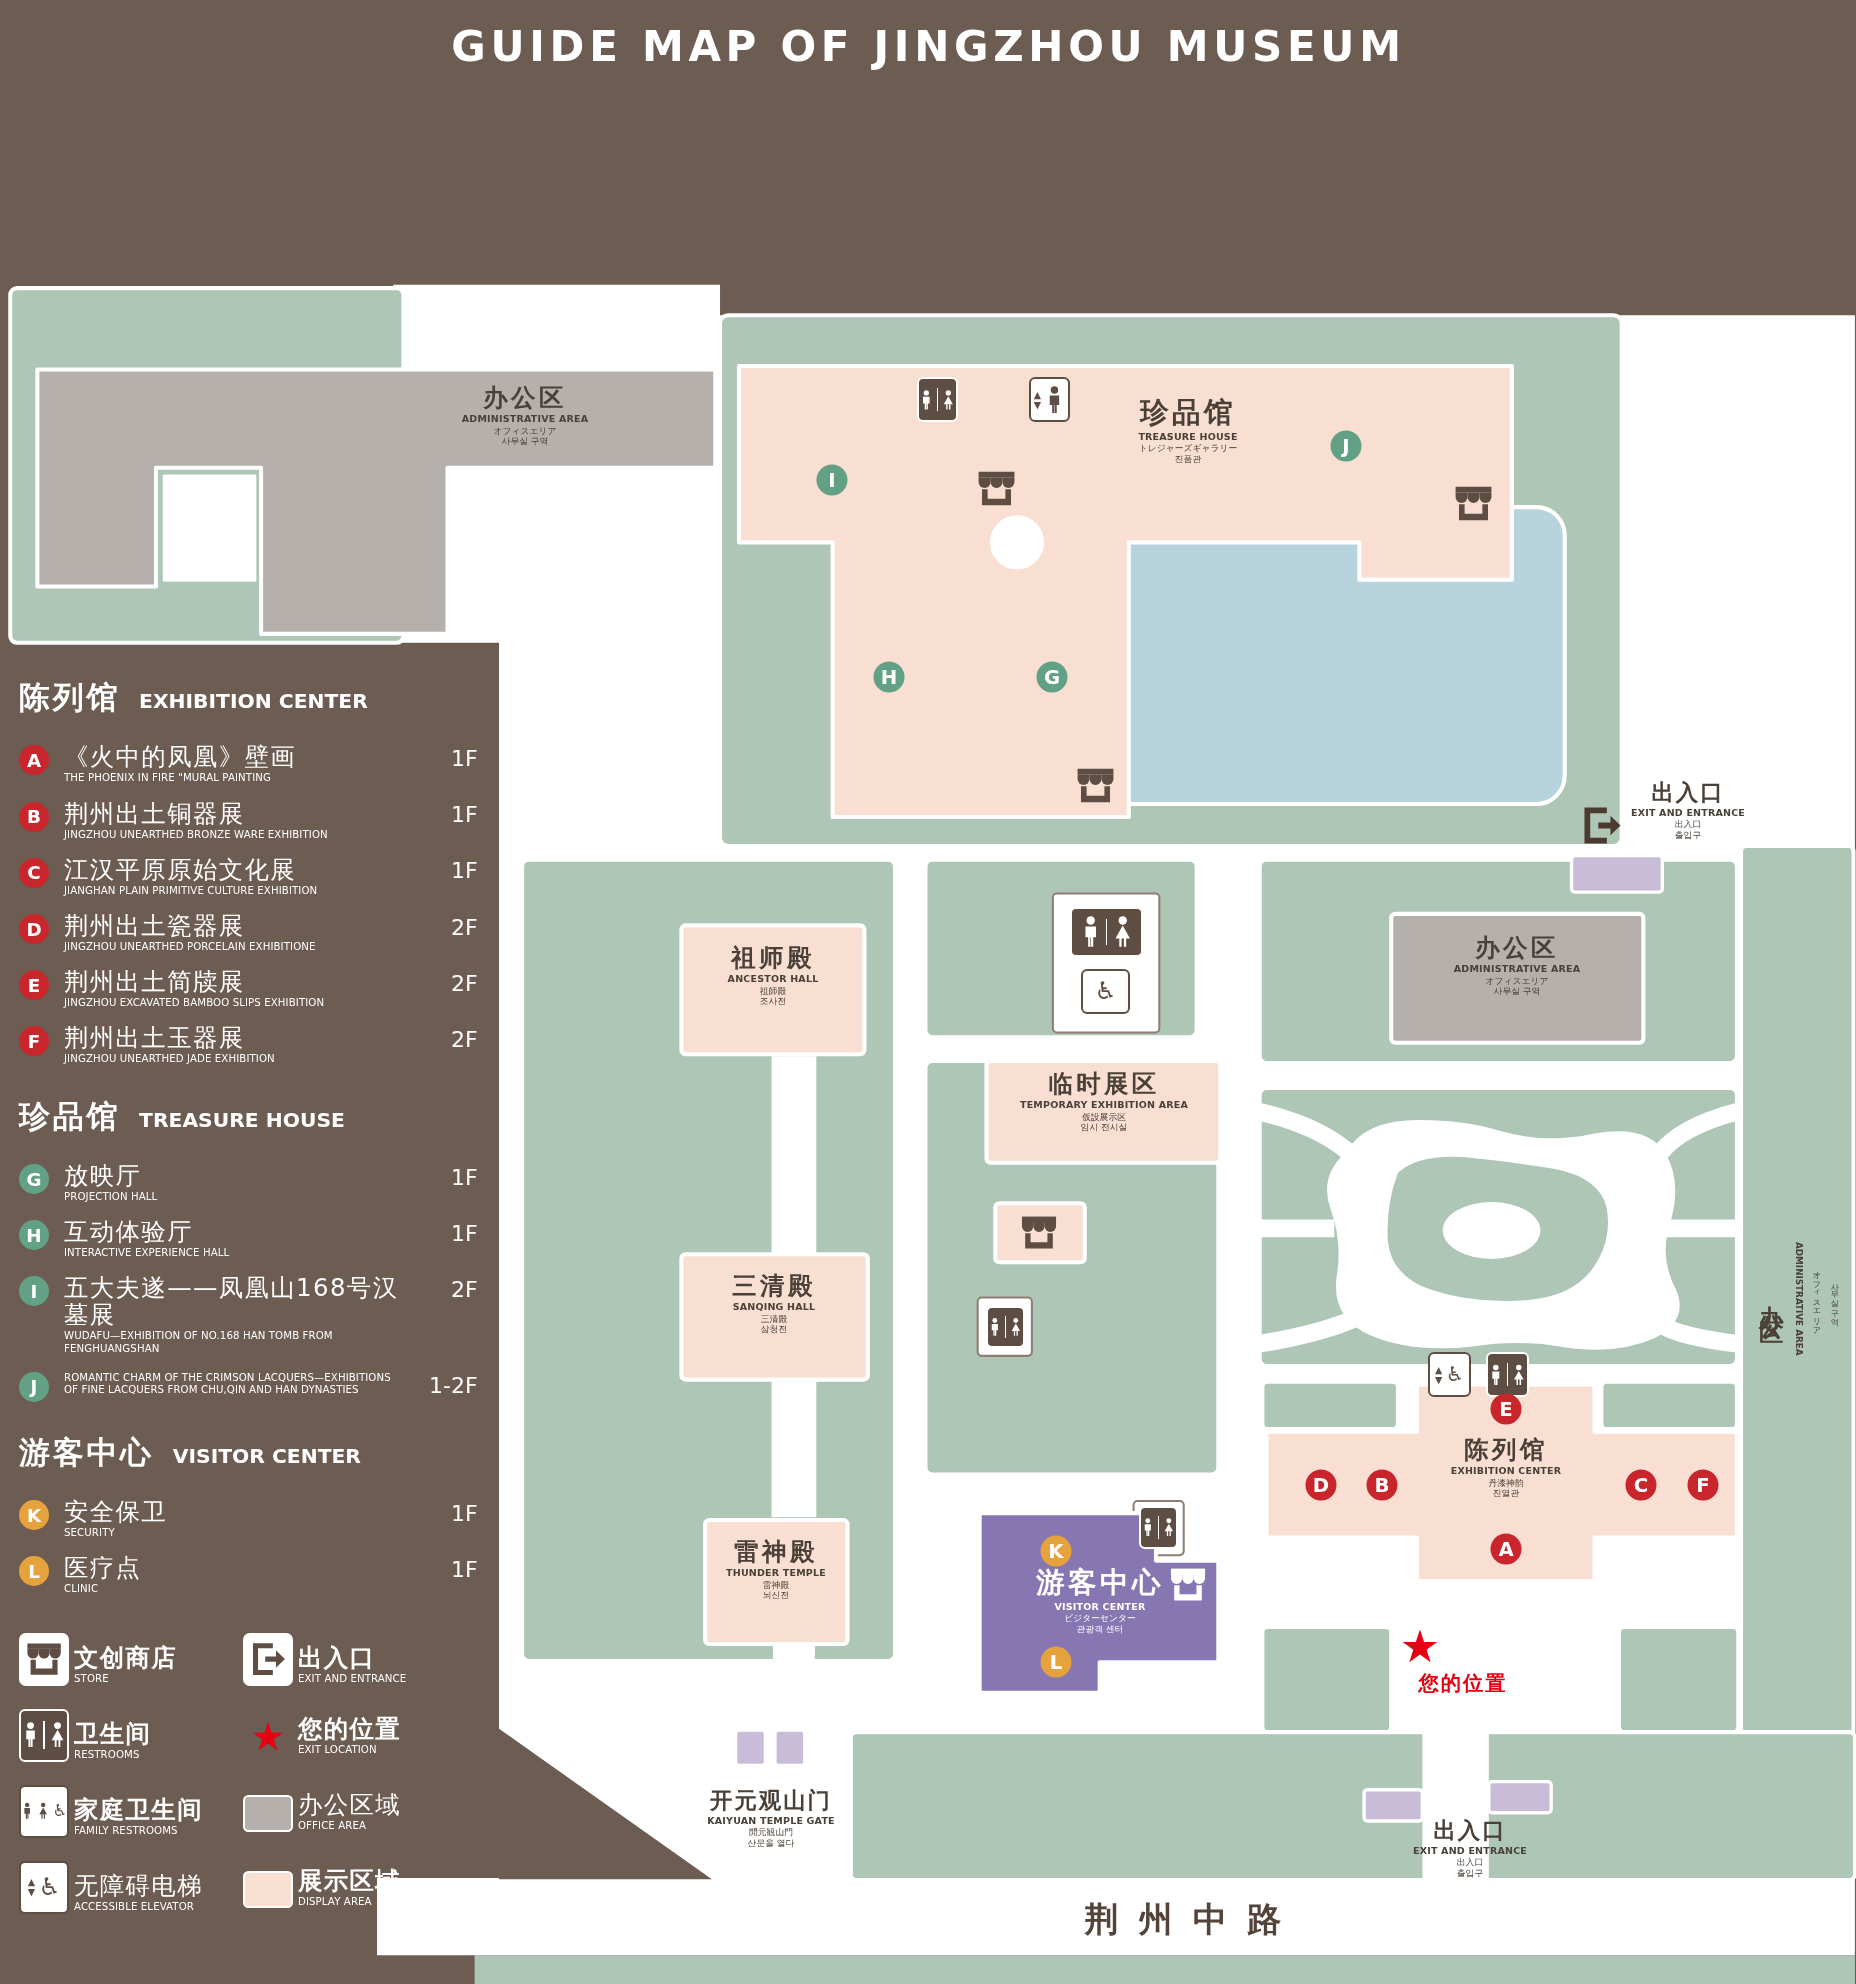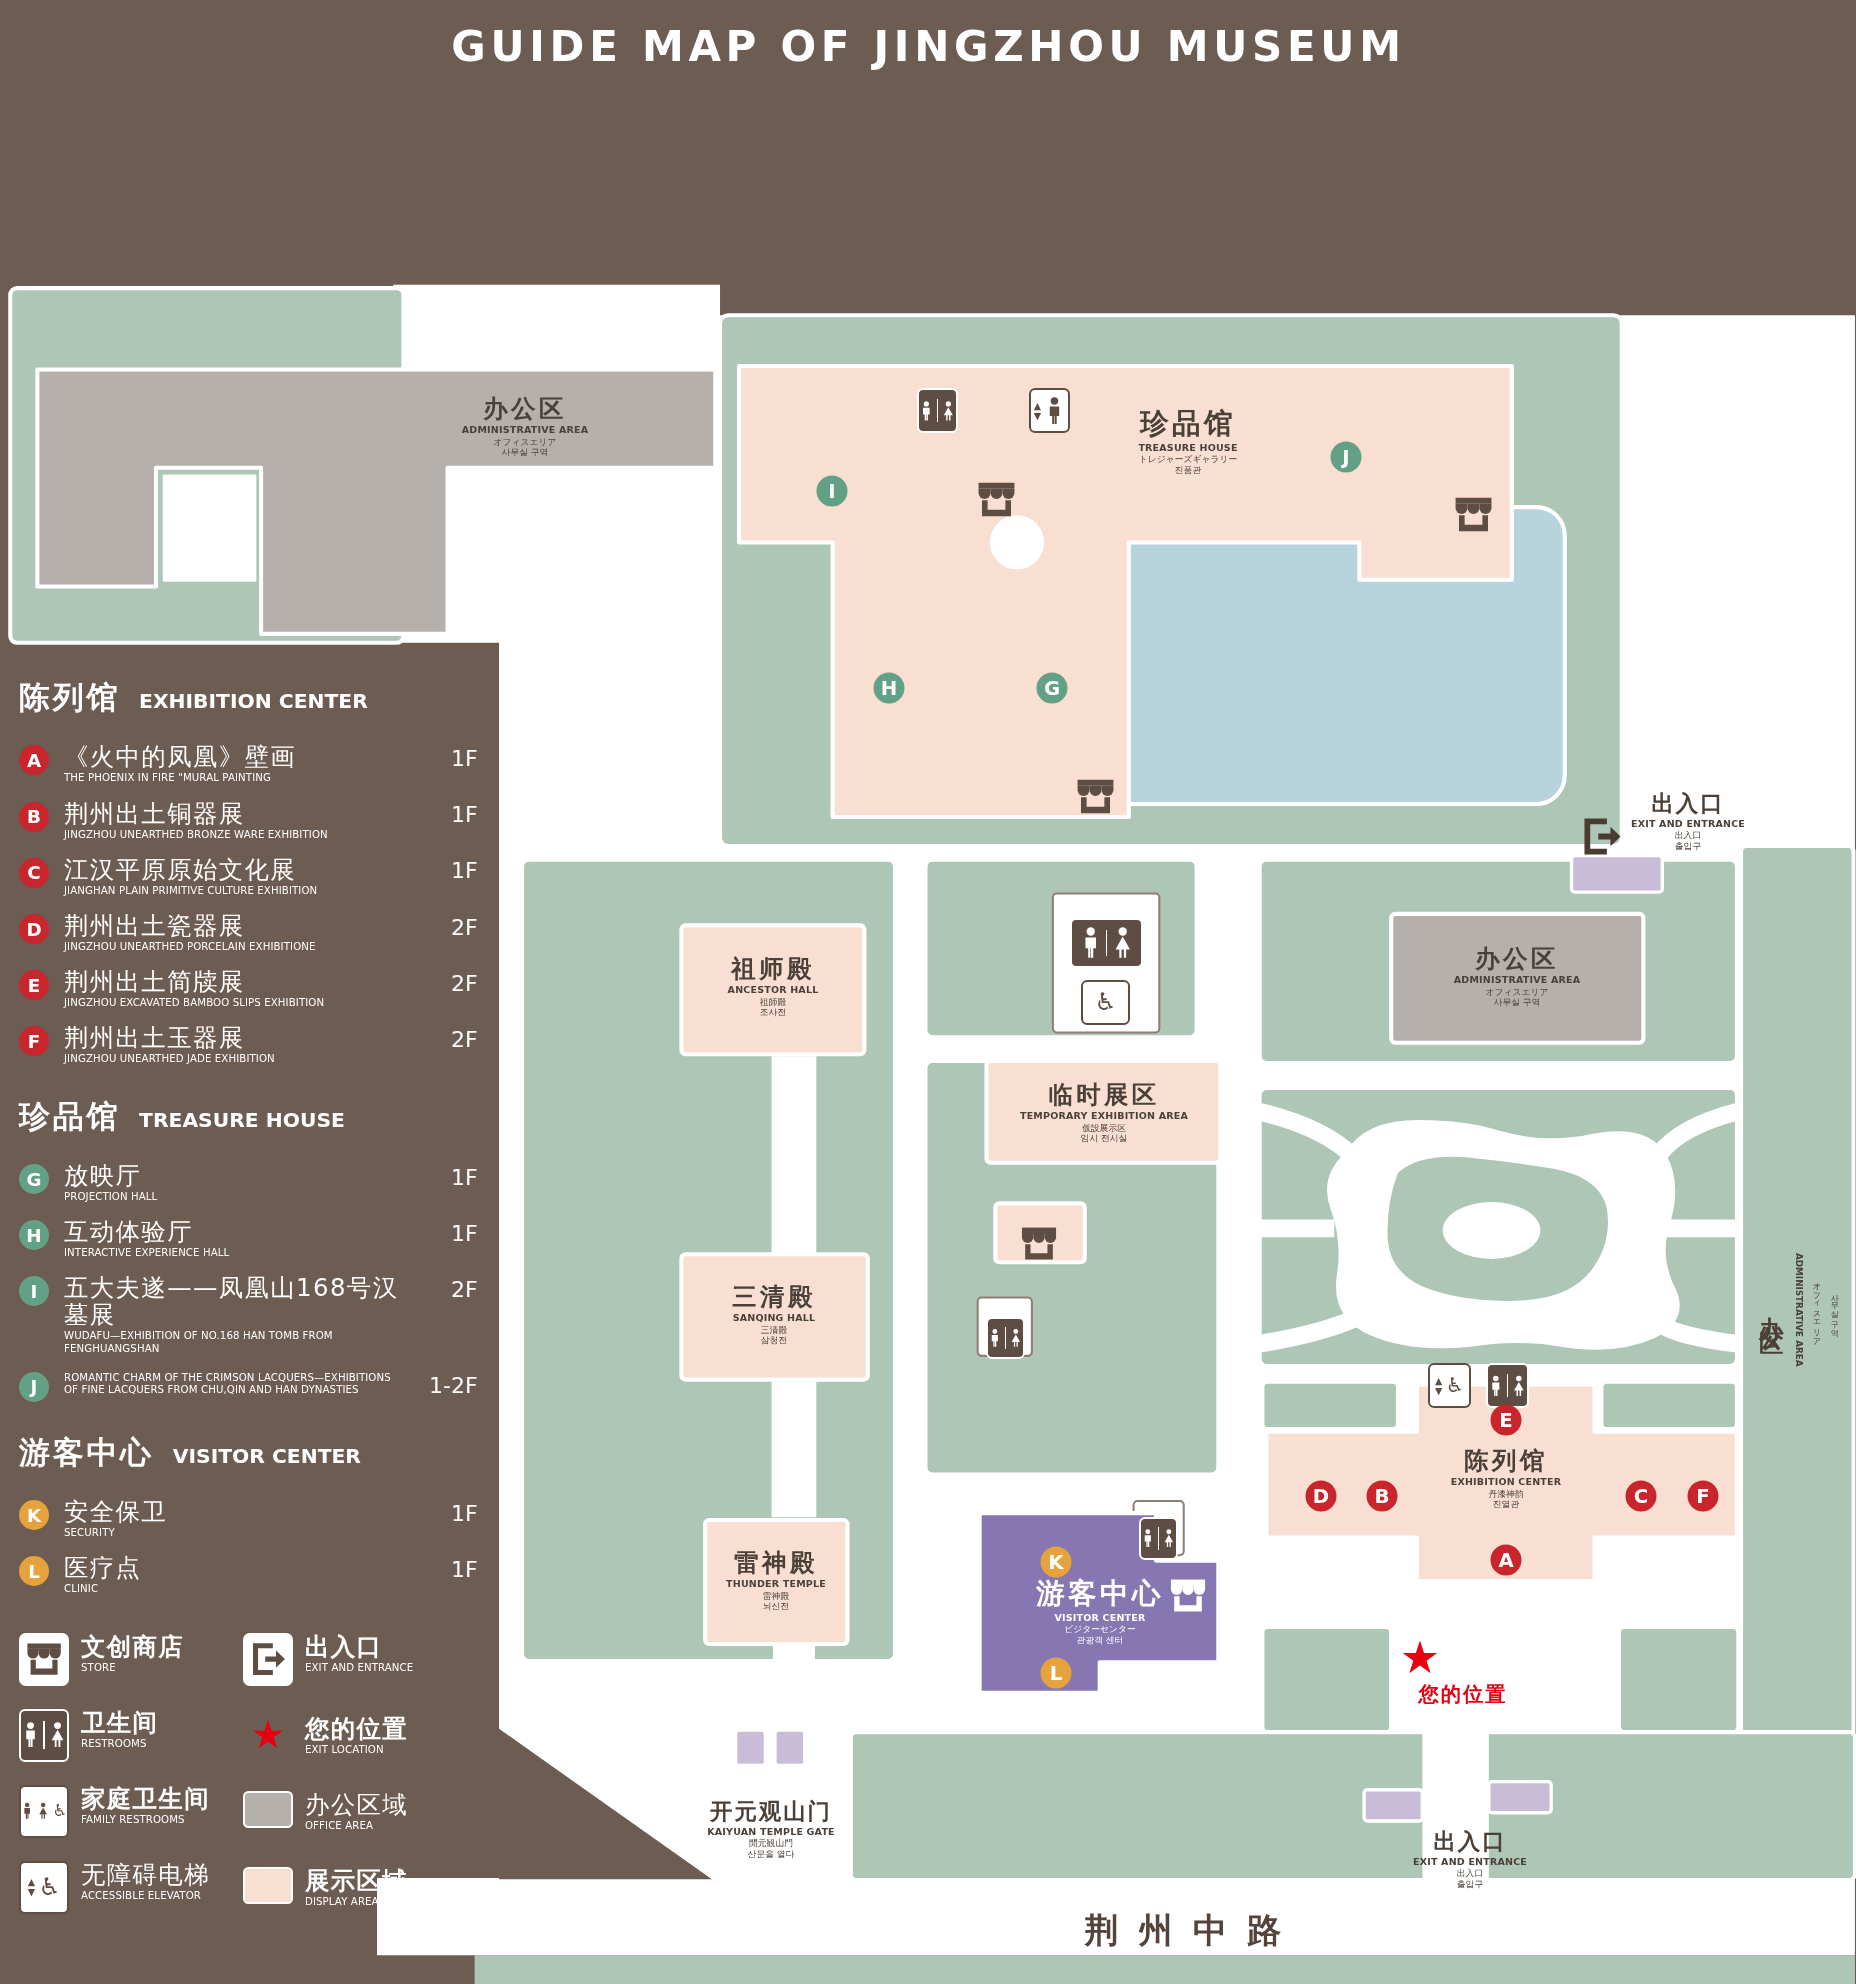--- a/index.html
+++ b/index.html
@@ -2,21 +2,21 @@
 <html style="font-size:11px"><head>
 <meta charset="utf-8">
 <style>
   *{margin:0;padding:0;box-sizing:border-box}
   html,body{width:1857px;height:1985px}
   body{background:#6d5c51;font-family:"DejaVu Sans",sans-serif;position:relative;overflow:hidden}
   .header{position:absolute;left:0;top:11px;width:100%;text-align:center;color:#fff;z-index:5}
   .t-zh{font-size:100px;font-weight:bold;letter-spacing:13.6px}
   .t-en{font-size:42px;font-weight:bold;letter-spacing:4.7px;margin-top:11px}
   .map-svg{position:absolute;left:0;top:0;z-index:1}
-  .overlay{position:absolute;left:0;top:11px;width:1857px;height:1450px;z-index:2}
+  .overlay{position:absolute;left:0;top:0;width:1857px;height:1450px;z-index:2}
   
   .bl{position:absolute;transform:translateX(-50%);text-align:center;color:#4a4038;line-height:1.12;white-space:nowrap}
   .bl .zh{font-size:28.5px;font-weight:bold;letter-spacing:3.4px}
   .bl .en{font-size:9.5px;font-weight:bold;margin-top:2.7px;letter-spacing:0.2px}
   .bl .ja{font-size:8.8px;margin-top:2px}
   .bl .ko{font-size:8.8px;margin-top:0.7px}
   .bl.sm .zh{font-size:24.4px}
   .bl.xs .zh{font-size:22.4px;letter-spacing:2px}
   .bl.light{color:#fff}
   .loc-text{position:absolute;transform:translateX(-50%);color:#e60012;font-weight:bold;font-size:20.3px;letter-spacing:2px}
@@ -56,21 +56,21 @@
   .lg-h:first-child{margin-top:0}
   .lg-h .hzh{font-size:31px;font-weight:bold;letter-spacing:2.7px}
   .lg-h .hen{font-size:20.3px;font-weight:bold}
   .lg-item{display:flex;align-items:flex-start;gap:15px;margin-bottom:15px}
   .lg-dot{width:30px;height:30px;border-radius:50%;flex:none;display:flex;align-items:center;justify-content:center;font-size:18.3px;font-weight:bold;margin-top:2px}
   .lg-tx{display:flex;flex-direction:column;max-width:339px}
   .lg-tx .zh{font-size:24.4px;line-height:27px;letter-spacing:1.4px}
   .lg-tx .en{font-size:10.2px;line-height:12.2px;margin-top:2px;letter-spacing:0.1px}
   .lg-floor{margin-left:auto;font-size:22px;padding-right:20.3px;padding-top:2.7px}
   .lg-syms{display:grid;grid-template-columns:224px 1fr;row-gap:23px;margin-top:37px;align-items:center}
-  .lg-sym{display:flex;align-items:flex-start;gap:12px}
+  .lg-sym{display:flex;align-items:flex-end;gap:5px}
   .lg-ic{width:50px;height:53px;flex:none}
   .lg-star{width:50px;flex:none;text-align:center;color:#e60012;font-size:39px;line-height:1}
   .swatch{width:50px;height:37px;flex:none;border:2px solid #fff;border-radius:5.4px}
   .sw-office{background:#b5b0ac}
   .sw-display{background:#f9dfd2}
 </style>
 </head>
 <body>
 
 <svg width="0" height="0" style="position:absolute" aria-hidden="true">

